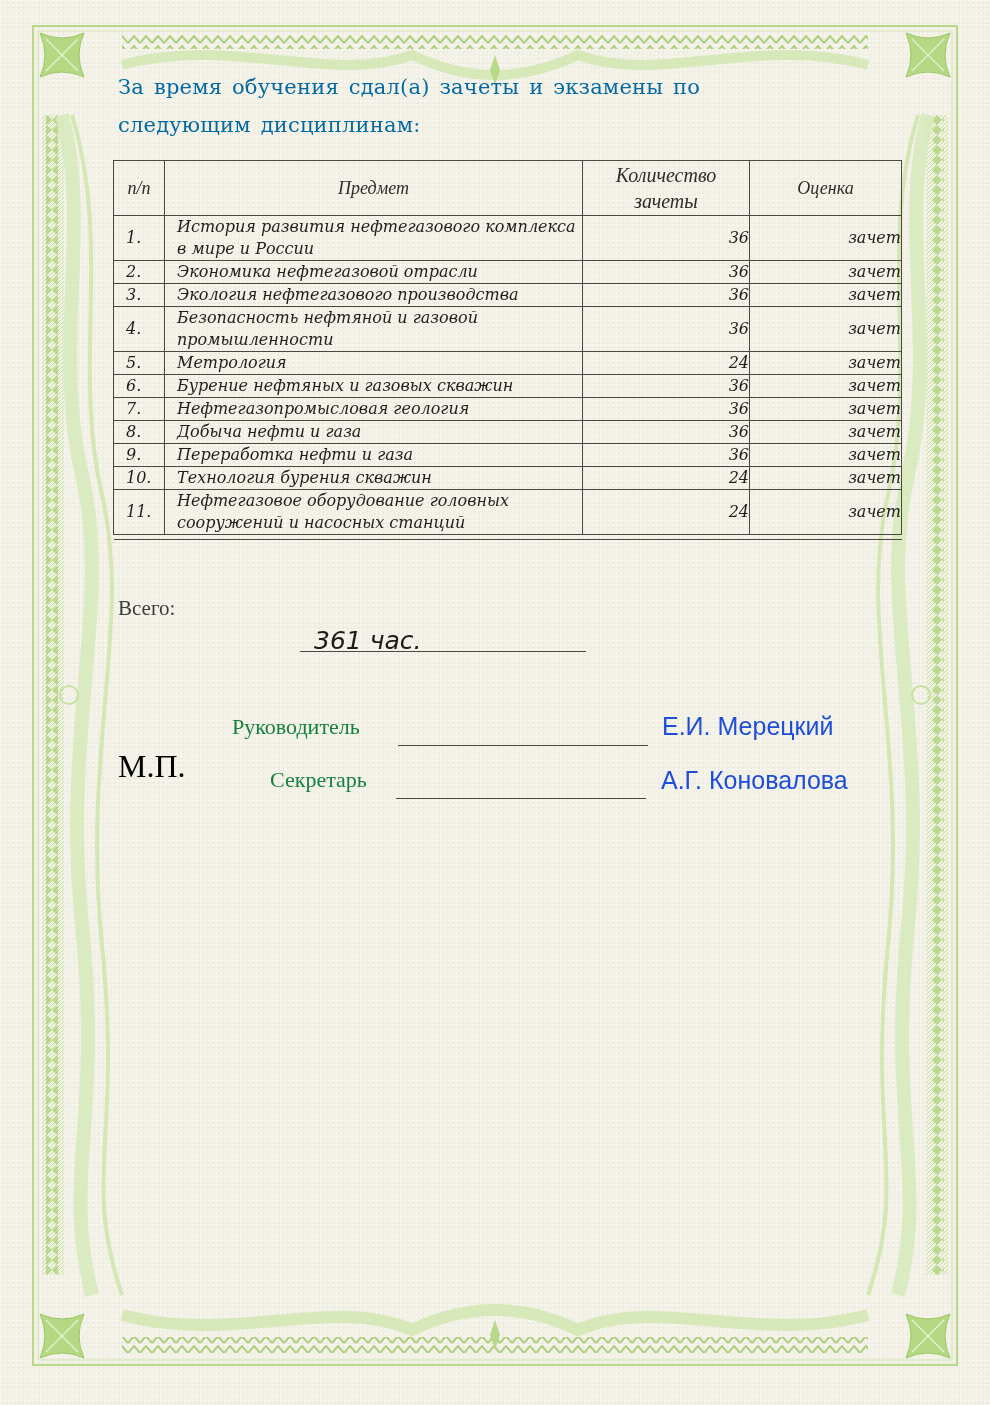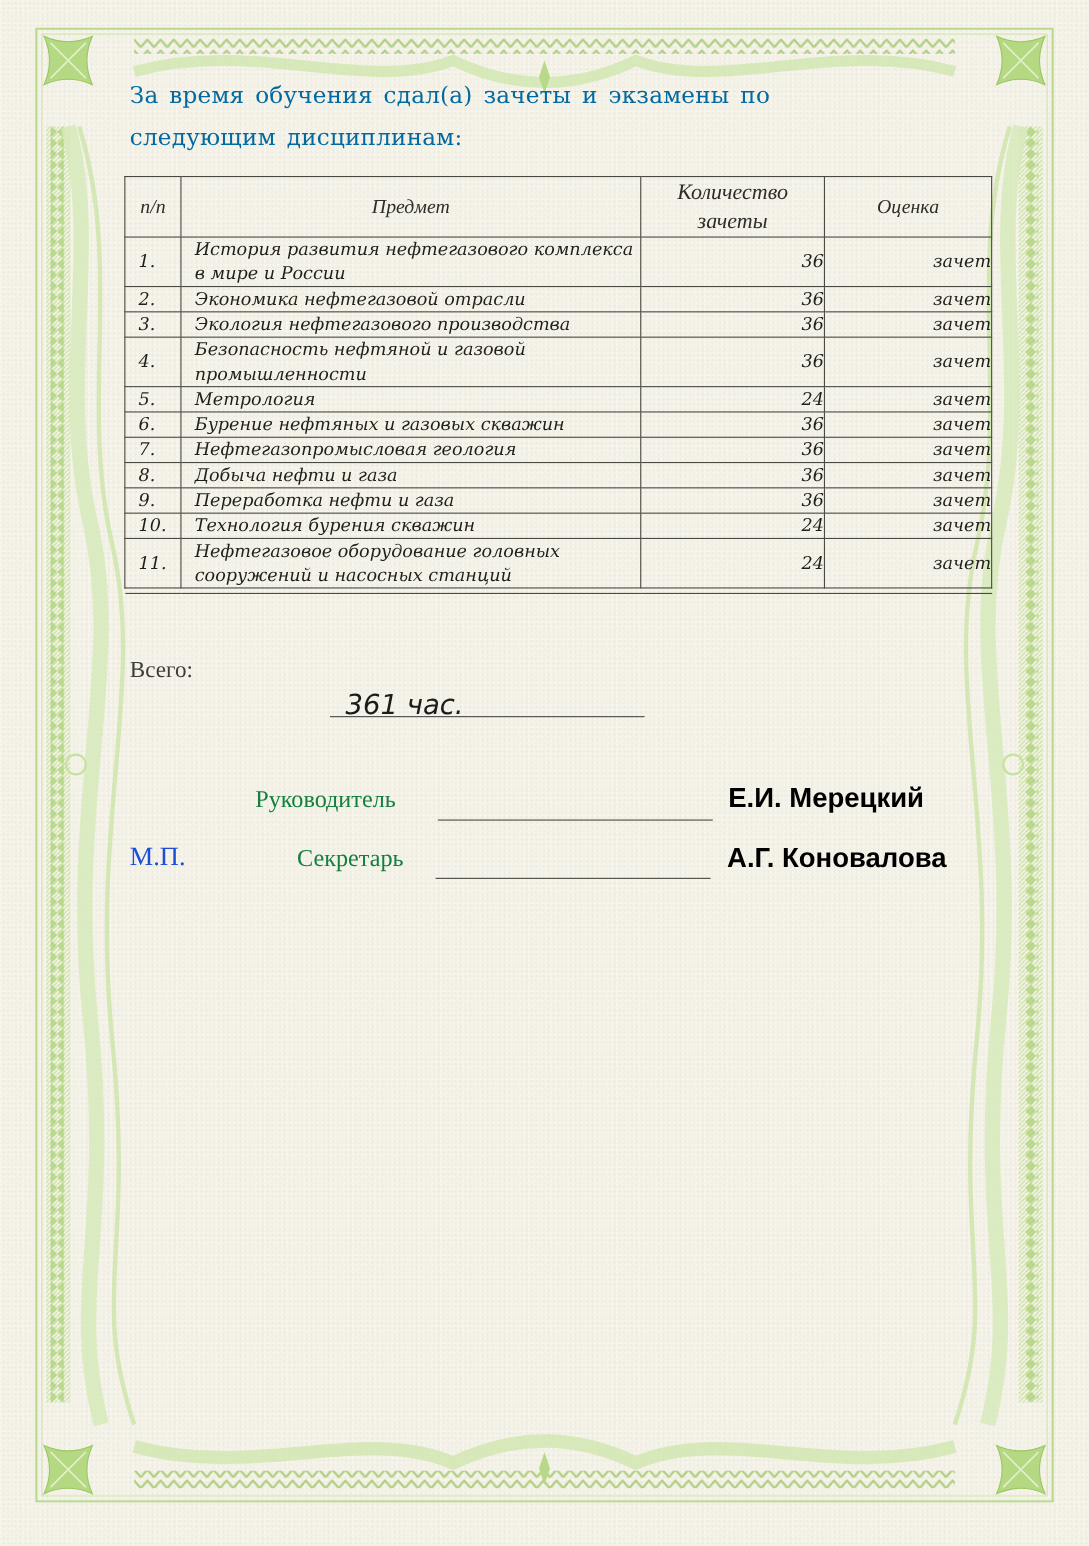--- a/index.html
+++ b/index.html
@@ -42,22 +42,22 @@
   tr.r2 td { height: 22px; }
   tr.gap td { height: 4px; border-left: none; border-right: none; border-bottom: 1.6px solid #4a4843; }
   col.c1 { width: 51px; } col.c2 { width: 418px; } col.c3 { width: 167px; } col.c4 { width: 152px; }
 
   .total-label { position: absolute; left: 118px; top: 596px; font-size: 21px; color: #3e3c38; font-family: "Liberation Serif", serif; }
   .total-value { position: absolute; left: 314px; top: 593px; font-size: 25px; font-style: italic; color: #1c1b19; font-family: "DejaVu Sans", sans-serif; margin-top: 33px; }
   .total-line { position: absolute; left: 300px; top: 651px; width: 286px; border-top: 1.5px solid #4a4843; }
 
   .sig-label { position: absolute; font-family: "Liberation Serif", serif; font-size: 22px; color: #15803d; }
   .sig-line { position: absolute; width: 250px; border-top: 1.5px solid #4a4843; }
-  .sig-name { position: absolute; font-family: "Liberation Sans", sans-serif; font-size: 25px; color: #000000; font-weight: bold; }
-  .mp { position: absolute; left: 118px; top: 766px; font-family: "Liberation Serif", serif; font-size: 24px; color: #1d4ed8; }
+  .sig-name { position: absolute; font-family: "Liberation Sans", sans-serif; font-size: 25px; color: #1d4ed8; }
+  .mp { position: absolute; left: 118px; top: 748px; font-family: "Liberation Serif", serif; font-size: 32px; color: #000000; }
 </style>
 </head>
 <body>
 
 <div class="frame">
   <svg width="926" height="1341" viewBox="0 0 926 1341">
     <defs>
       <pattern id="zig" width="10" height="10" patternUnits="userSpaceOnUse">
         <path d="M0 5 L5 0 L10 5 L5 10 Z" fill="#a9cf74" opacity="0.7"></path>
       </pattern>

